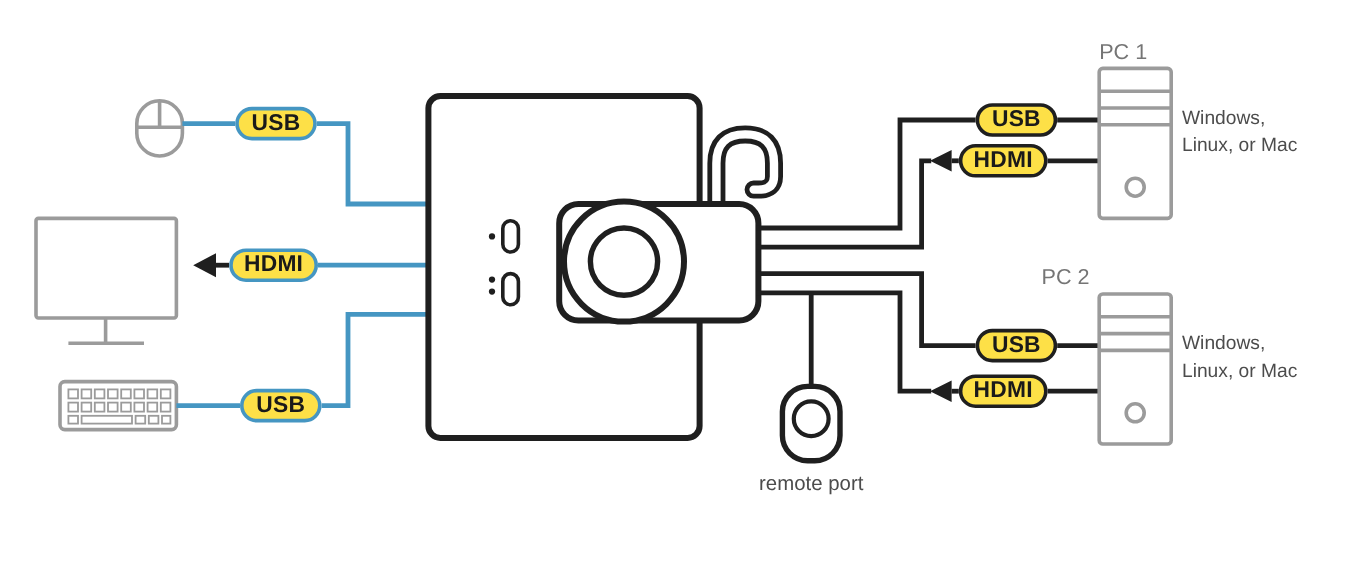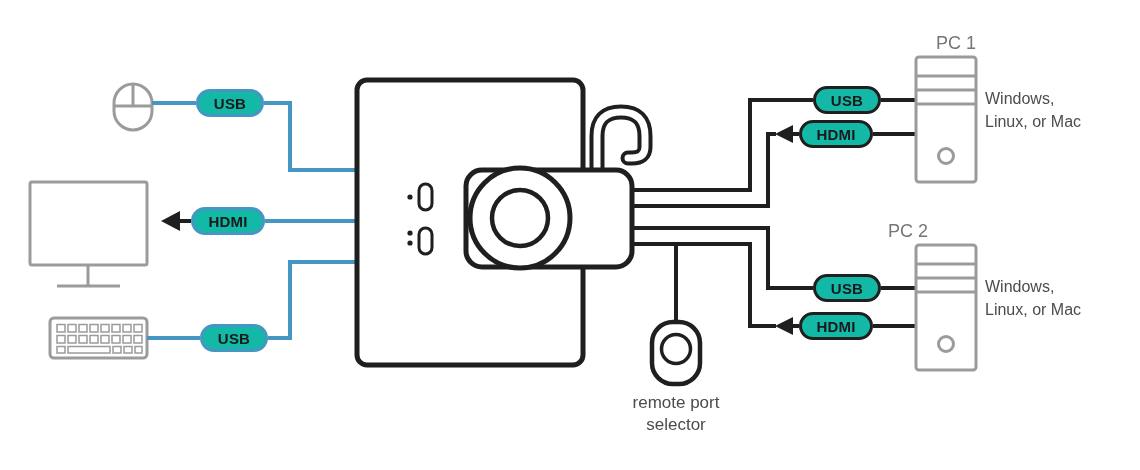--- a/index.html
+++ b/index.html
@@ -1,23 +1,23 @@
 <!DOCTYPE html>
 <html><head>
 <meta charset="utf-8">
 <style>
   html,body{margin:0;padding:0;background:#ffffff;font-family:"Liberation Sans", sans-serif;}
   .canvas{position:relative;width:1140px;height:470px;background:#ffffff;overflow:hidden;}
   .layer{position:absolute;left:0;top:0;}
-  .pill{position:absolute;height:28px;background:#14b8a6;border-radius:999px;
+  .pill{position:absolute;height:28px;background:#fde047;border-radius:999px;
         display:flex;align-items:center;justify-content:center;
-        font-weight:bold;font-size:15px;color:#1a1a1a;box-sizing:border-box;letter-spacing:.2px;}
+        font-weight:bold;font-size:19px;color:#1a1a1a;box-sizing:border-box;letter-spacing:.2px;}
   .pill.blue{border:3px solid #4596c2;}
   .pill.black{border:3px solid #1f1f1f;}
-  .pc-title{position:absolute;width:60px;text-align:right;font-size:18px;color:#757575;}
+  .pc-title{position:absolute;width:60px;text-align:left;font-size:18px;color:#757575;}
   .os-text{position:absolute;font-size:16px;line-height:23px;color:#4c4c4c;}
   .remote-label{position:absolute;width:140px;text-align:center;font-size:17px;line-height:22px;color:#4c4c4c;}
 </style>
 </head>
 <body>
 
 <div class="canvas">
 
   <svg class="layer" width="1140" height="470" viewBox="0 0 1140 470">
 
@@ -156,16 +156,15 @@
   </div>
 
   <div class="pc-title" style="left:868px;top:221px;">PC 2</div>
   <div class="os-text" style="left:985px;top:275px;">
     <span style="display:block">Windows,</span>
     <span style="display:block">Linux, or Mac</span>
   </div>
 
   <div class="remote-label" style="left:606px;top:392px;">
     <span style="display:block">remote port</span>
-    <span style="display:block">selector</span>
   </div>
 
 </div>
 
 </body></html>

